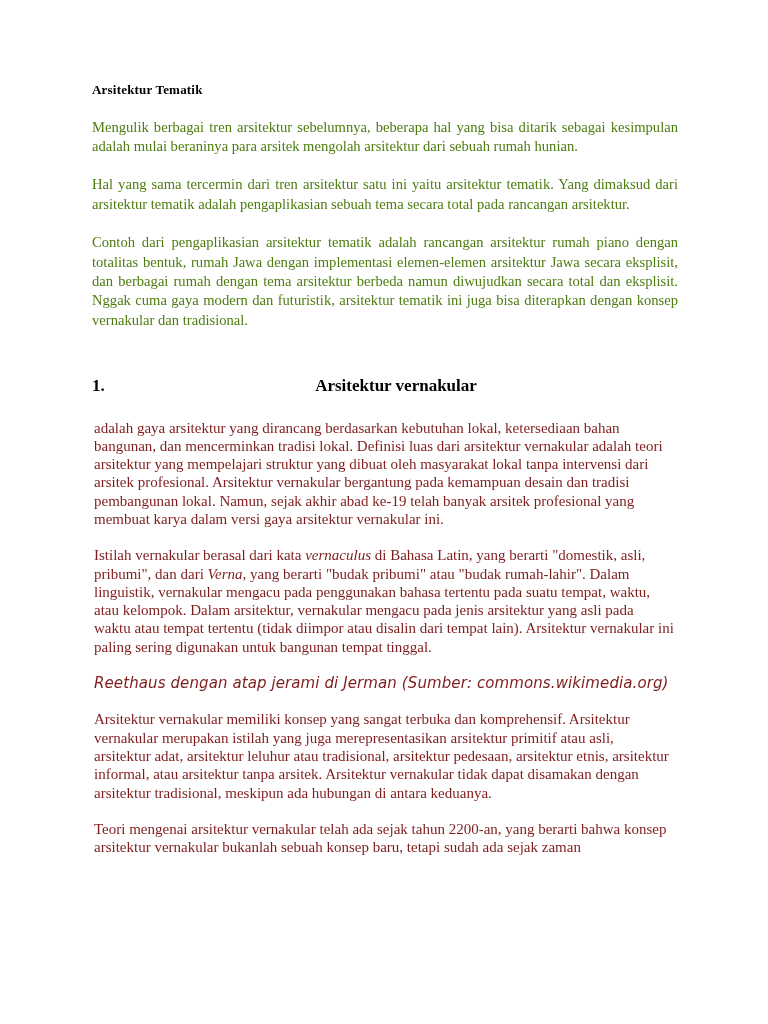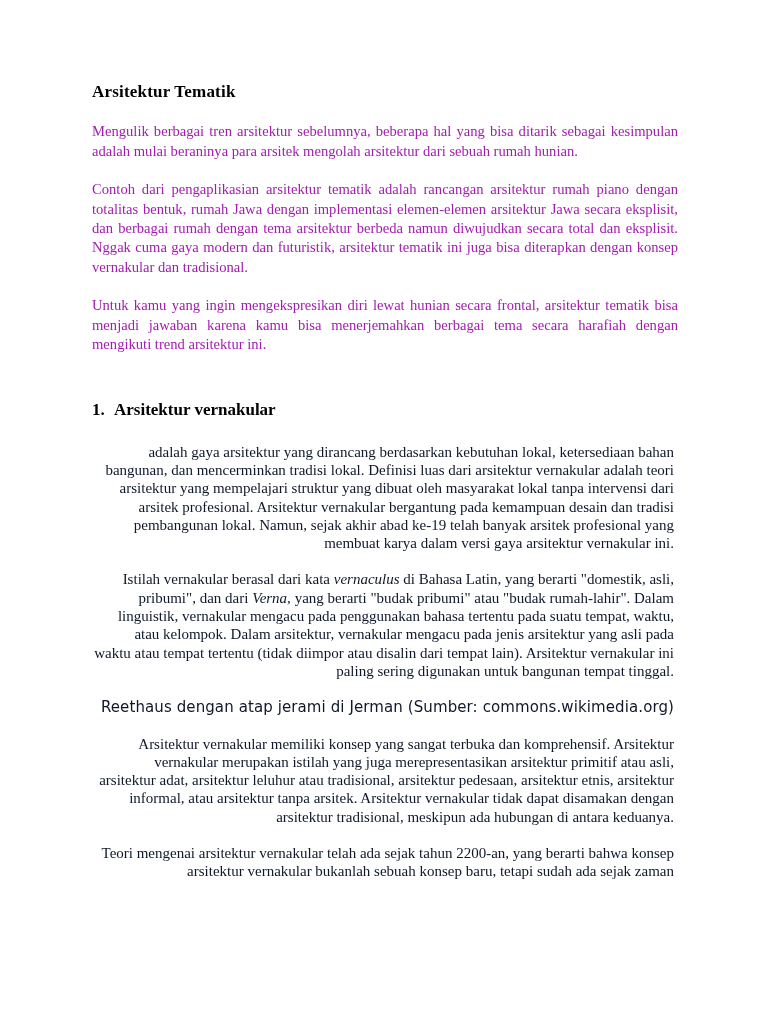--- a/index.html
+++ b/index.html
@@ -25,96 +25,98 @@
   .content {
     position: absolute;
     left: 92px;
     top: 82px;
     width: 586px;
   }
 
   
   .doc-title {
     font-family: "Liberation Serif", "DejaVu Serif", serif;
-    font-size: 17px;
+    font-size: 13px;
     font-weight: bold;
     line-height: 1.2;
     margin: 0 0 20px 0;
     letter-spacing: 0.2px;
     color: #000;
   }
 
   
   .intro p {
     font-size: 14.6px;
     line-height: 19.4px;
     margin: 0 0 19px 0;
     text-align: justify;
     text-justify: inter-word;
-    color: #a21caf;
+    color: #4d7c0f;
   }
   .intro p:last-child { margin-bottom: 0; }
 
   
   .section-heading {
     display: flex;
     align-items: baseline;
     font-size: 17px;
     font-weight: bold;
     margin: 45px 0 22px 0;
     line-height: 1.25;
   }
   .section-heading .num {
     width: 22px;
     flex: 0 0 22px;
   }
   .section-heading .heading-text {
     flex: 1 1 auto;
+    text-align: center;
   }
 
   
   .section-body {
     margin-left: 2px;
     width: 580px;
   }
   .section-body p {
     font-size: 15px;
     line-height: 18.3px;
     margin: 0 0 18px 0;
-    text-align: right;
-    color: #0f172a;
+    text-align: left;
+    color: #7f1d1d;
   }
   .section-body p.last-para { margin-bottom: 0; }
 
   .section-body em {
   }
 
   
   .caption {
     font-family: "DejaVu Sans", "Liberation Sans", sans-serif;
+    font-style: italic;
     font-size: 12.4px;
     line-height: 17px;
     color: #44546a;
     margin: 0 0 20px 0;
     letter-spacing: 0.1px;
     text-align: left;
   }
 </style>
 </head>
 <body>
 
 <div class="page">
   <div class="content">
 
     <h1 class="doc-title">Arsitektur Tematik</h1>
 
     <div class="intro">
       <p>Mengulik berbagai tren arsitektur sebelumnya, beberapa hal yang bisa ditarik sebagai kesimpulan adalah mulai beraninya para arsitek mengolah arsitektur dari sebuah rumah hunian.</p>
+      <p>Hal yang sama tercermin dari tren arsitektur satu ini yaitu arsitektur tematik. Yang dimaksud dari arsitektur tematik adalah pengaplikasian sebuah tema secara total pada rancangan arsitektur.</p>
       <p>Contoh dari pengaplikasian arsitektur tematik adalah rancangan arsitektur rumah piano dengan totalitas bentuk, rumah Jawa dengan implementasi elemen-elemen arsitektur Jawa secara eksplisit, dan berbagai rumah dengan tema arsitektur berbeda namun diwujudkan secara total dan eksplisit. Nggak cuma gaya modern dan futuristik, arsitektur tematik ini juga bisa diterapkan dengan konsep vernakular dan tradisional.</p>
-      <p>Untuk kamu yang ingin mengekspresikan diri lewat hunian secara frontal, arsitektur tematik bisa menjadi jawaban karena kamu bisa menerjemahkan berbagai tema secara harafiah dengan mengikuti trend arsitektur ini.</p>
     </div>
 
     <h2 class="section-heading">
       <span class="num">1.</span>
       <span class="heading-text">Arsitektur vernakular</span>
     </h2>
 
     <div class="section-body">
 
       <p>adalah gaya arsitektur yang dirancang berdasarkan kebutuhan lokal, ketersediaan bahan bangunan, dan mencerminkan tradisi lokal. Definisi luas dari arsitektur vernakular adalah teori arsitektur yang mempelajari struktur yang dibuat oleh masyarakat lokal tanpa intervensi dari arsitek profesional. Arsitektur vernakular bergantung pada kemampuan desain dan tradisi pembangunan lokal. Namun, sejak akhir abad ke-19 telah banyak arsitek profesional yang membuat karya dalam versi gaya arsitektur vernakular ini.</p>

